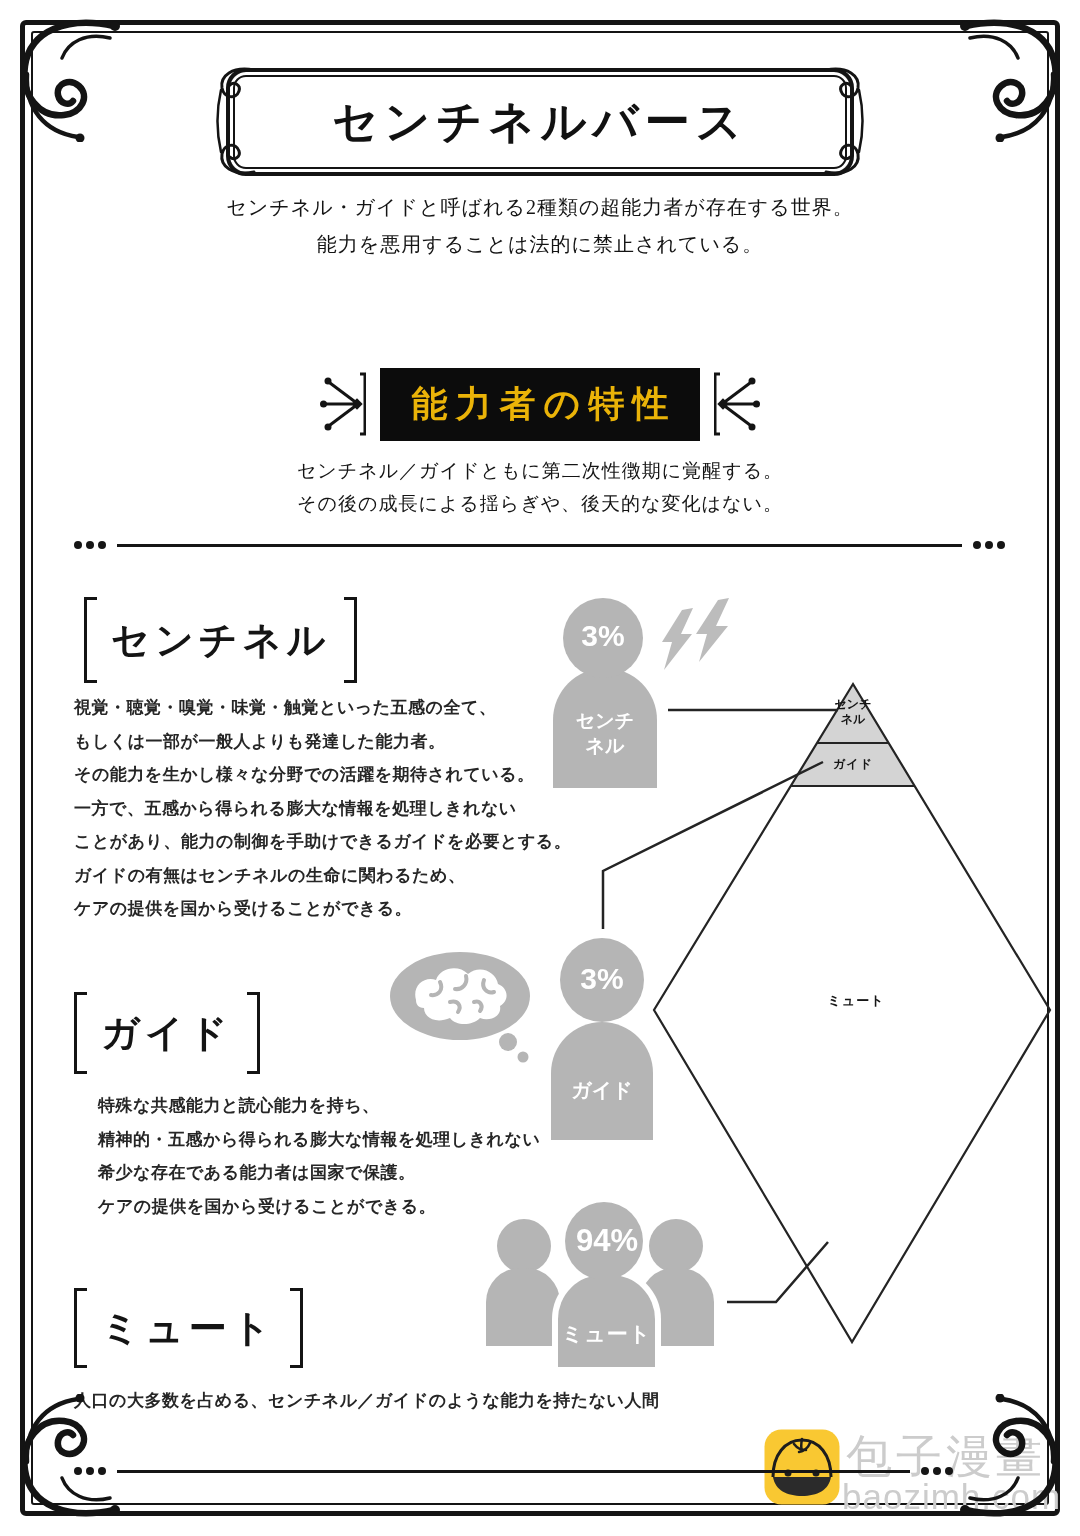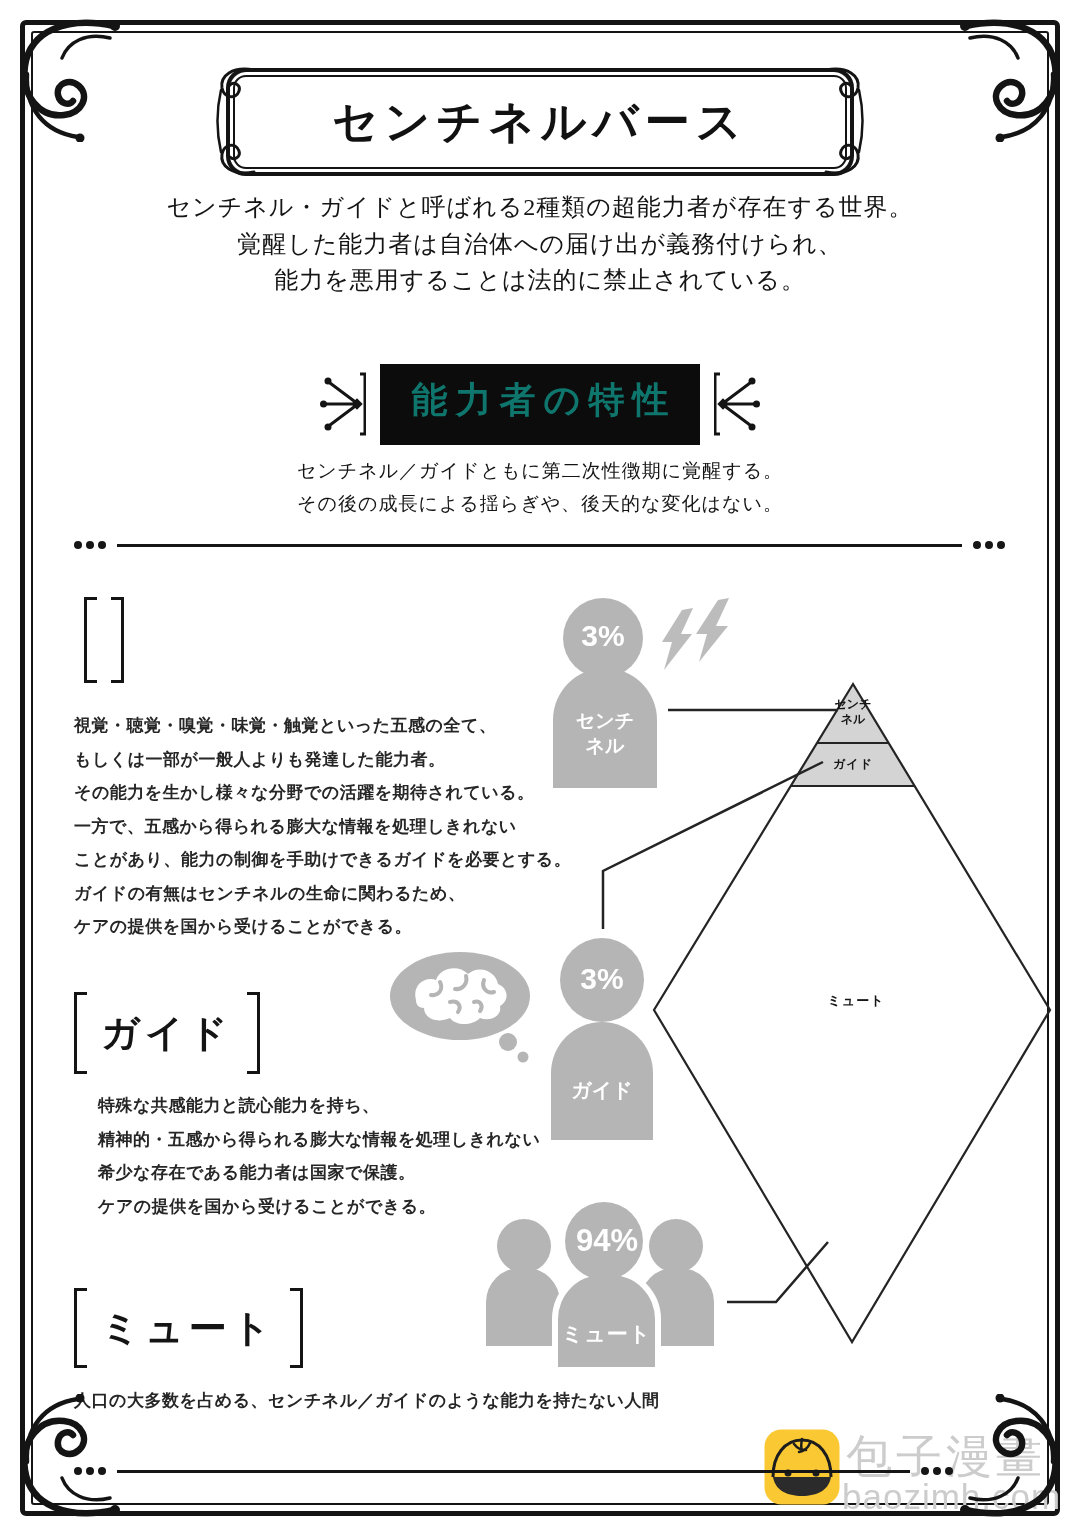--- a/index.html
+++ b/index.html
@@ -29,28 +29,28 @@
     box-shadow:inset 0 0 0 3px #fff, inset 0 0 0 5px #141414;
     display:flex;align-items:center;justify-content:center;background:#fff;}
   .title-banner h1{margin:0;font-family:var(--serif);font-weight:700;font-size:45px;
     letter-spacing:6px;color:#111;white-space:nowrap;}
   .scrollend{position:absolute;width:44px;height:118px;top:-10px;}
   .scrollend.left{left:-18px;}
   .scrollend.right{right:-18px;transform:scaleX(-1);}
 
   
   .intro{position:absolute;left:0;right:0;top:189px;text-align:center;
-    font-family:var(--serif);font-size:24px;line-height:36.5px;color:#141414;letter-spacing:1px;}
+    font-family:var(--serif);font-size:20px;line-height:36.5px;color:#141414;letter-spacing:1px;}
   .intro div{white-space:nowrap;}
 
   
   .traits-row{position:absolute;left:0;right:0;top:370px;height:68px;
     display:flex;align-items:center;justify-content:center;gap:14px;}
-  .traits-black{background:#0c0c0c;color:#0f766e;font-family:var(--serif);font-weight:700;
-    font-size:36px;letter-spacing:8px;padding:12px 24px 20px 32px;white-space:nowrap;}
+  .traits-black{background:#0c0c0c;color:#eab308;font-family:var(--serif);font-weight:700;
+    font-size:36px;letter-spacing:8px;padding:12px 24px 12px 32px;white-space:nowrap;}
   .traits-orn{width:46px;height:66px;}
   .traits-orn.right{transform:scaleX(-1);}
   .traits-sub{position:absolute;left:0;right:0;top:454px;text-align:center;
     font-family:var(--serif);font-size:19px;line-height:33px;color:#141414;letter-spacing:1px;}
   .traits-sub div{white-space:nowrap;}
 
   
   .divider{position:absolute;display:flex;align-items:center;height:10px;}
   .divider .dot{width:8px;height:8px;border-radius:50%;background:#161616;margin:0 2px;flex:0 0 auto;}
   .divider .dline{flex:1;height:3px;background:#161616;margin:0 9px;}
@@ -115,21 +115,20 @@
     <h1>センチネルバース</h1>
     <svg class="scrollend right" viewBox="0 0 44 118">
       <path d="M42,8 C20,4 8,14 10,26 C12,36 24,38 27,29 C29,23 22,19 18,23" stroke="#141414" stroke-width="3" fill="none" stroke-linecap="round"></path>
       <path d="M42,110 C20,114 8,104 10,92 C12,82 24,80 27,89 C29,95 22,99 18,95" stroke="#141414" stroke-width="3" fill="none" stroke-linecap="round"></path>
       <path d="M9,28 C4,50 4,68 9,90" stroke="#141414" stroke-width="2.5" fill="none" stroke-linecap="round"></path>
     </svg>
   </div>
 
   <div class="intro">
     <div>センチネル・ガイドと呼ばれる2種類の超能力者が存在する世界。</div>
-    <div>覚醒した能力者は自治体への届け出が義務付けられ、</div>
     <div>能力を悪用することは法的に禁止されている。</div>
   </div>
 
   <div class="traits-row">
     <svg class="traits-orn" viewBox="0 0 46 66">
       <polyline points="40,3 45,3 45,63 40,63" stroke="#141414" stroke-width="3" fill="none"></polyline>
       <line x1="38" y1="33" x2="10" y2="12" stroke="#141414" stroke-width="3"></line>
       <line x1="38" y1="33" x2="6" y2="33" stroke="#141414" stroke-width="3"></line>
       <line x1="38" y1="33" x2="10" y2="54" stroke="#141414" stroke-width="3"></line>
       <circle cx="8" cy="10" r="3.5" fill="#141414"></circle>
@@ -159,23 +158,24 @@
       <span class="dot"></span>
       <span class="dot"></span>
     <span class="dline"></span>
     <span class="dot"></span>
       <span class="dot"></span>
       <span class="dot"></span>
   </div>
 
   <div class="jheading" style="left:84px;top:597px;height:86px;z-index:2;">
     <span class="hbr l"></span>
+    <span class="txt">センチネル</span>
     <span class="hbr r"></span>
   </div>
-  <div class="jbody" style="left:74px;top:709px;z-index:2;">
+  <div class="jbody" style="left:74px;top:691px;z-index:2;">
     <div>視覚・聴覚・嗅覚・味覚・触覚といった五感の全て、</div>
     <div>もしくは一部が一般人よりも発達した能力者。</div>
     <div>その能力を生かし様々な分野での活躍を期待されている。</div>
     <div>一方で、五感から得られる膨大な情報を処理しきれない</div>
     <div>ことがあり、能力の制御を手助けできるガイドを必要とする。</div>
     <div>ガイドの有無はセンチネルの生命に関わるため、</div>
     <div>ケアの提供を国から受けることができる。</div>
   </div>
 
   <div class="abs" style="left:553px;top:598px;width:104px;height:190px;z-index:2;">

